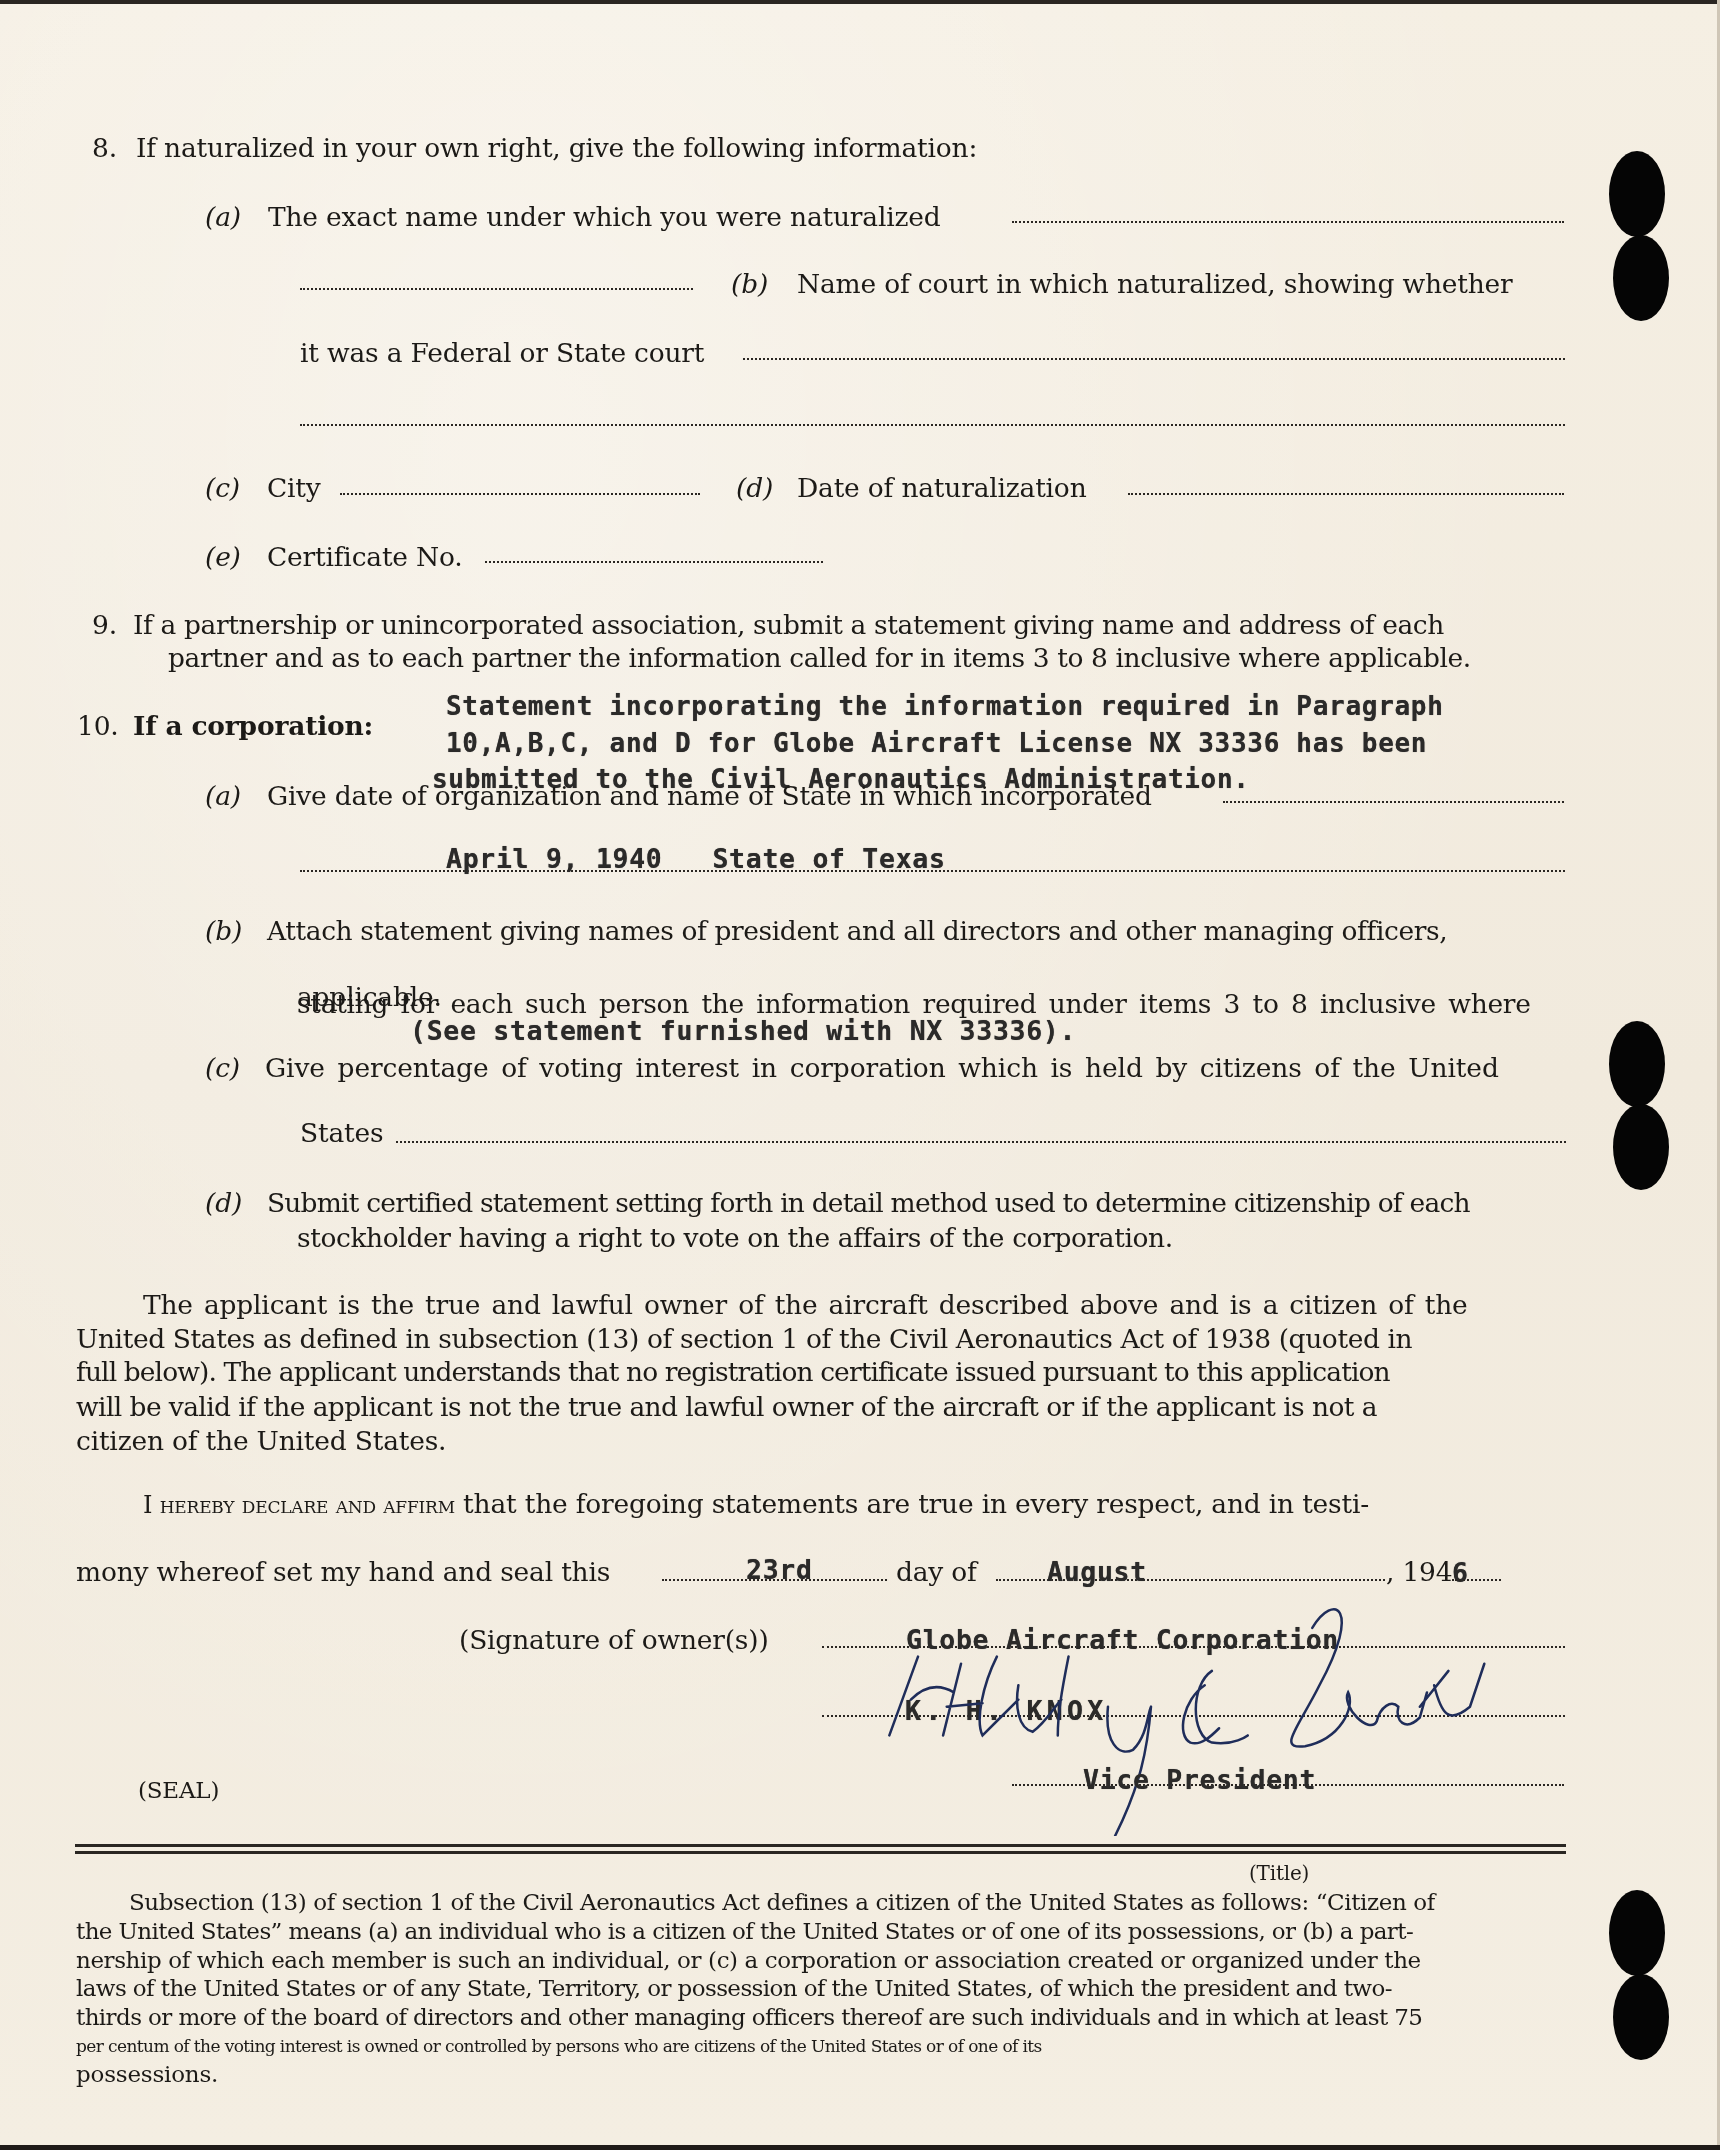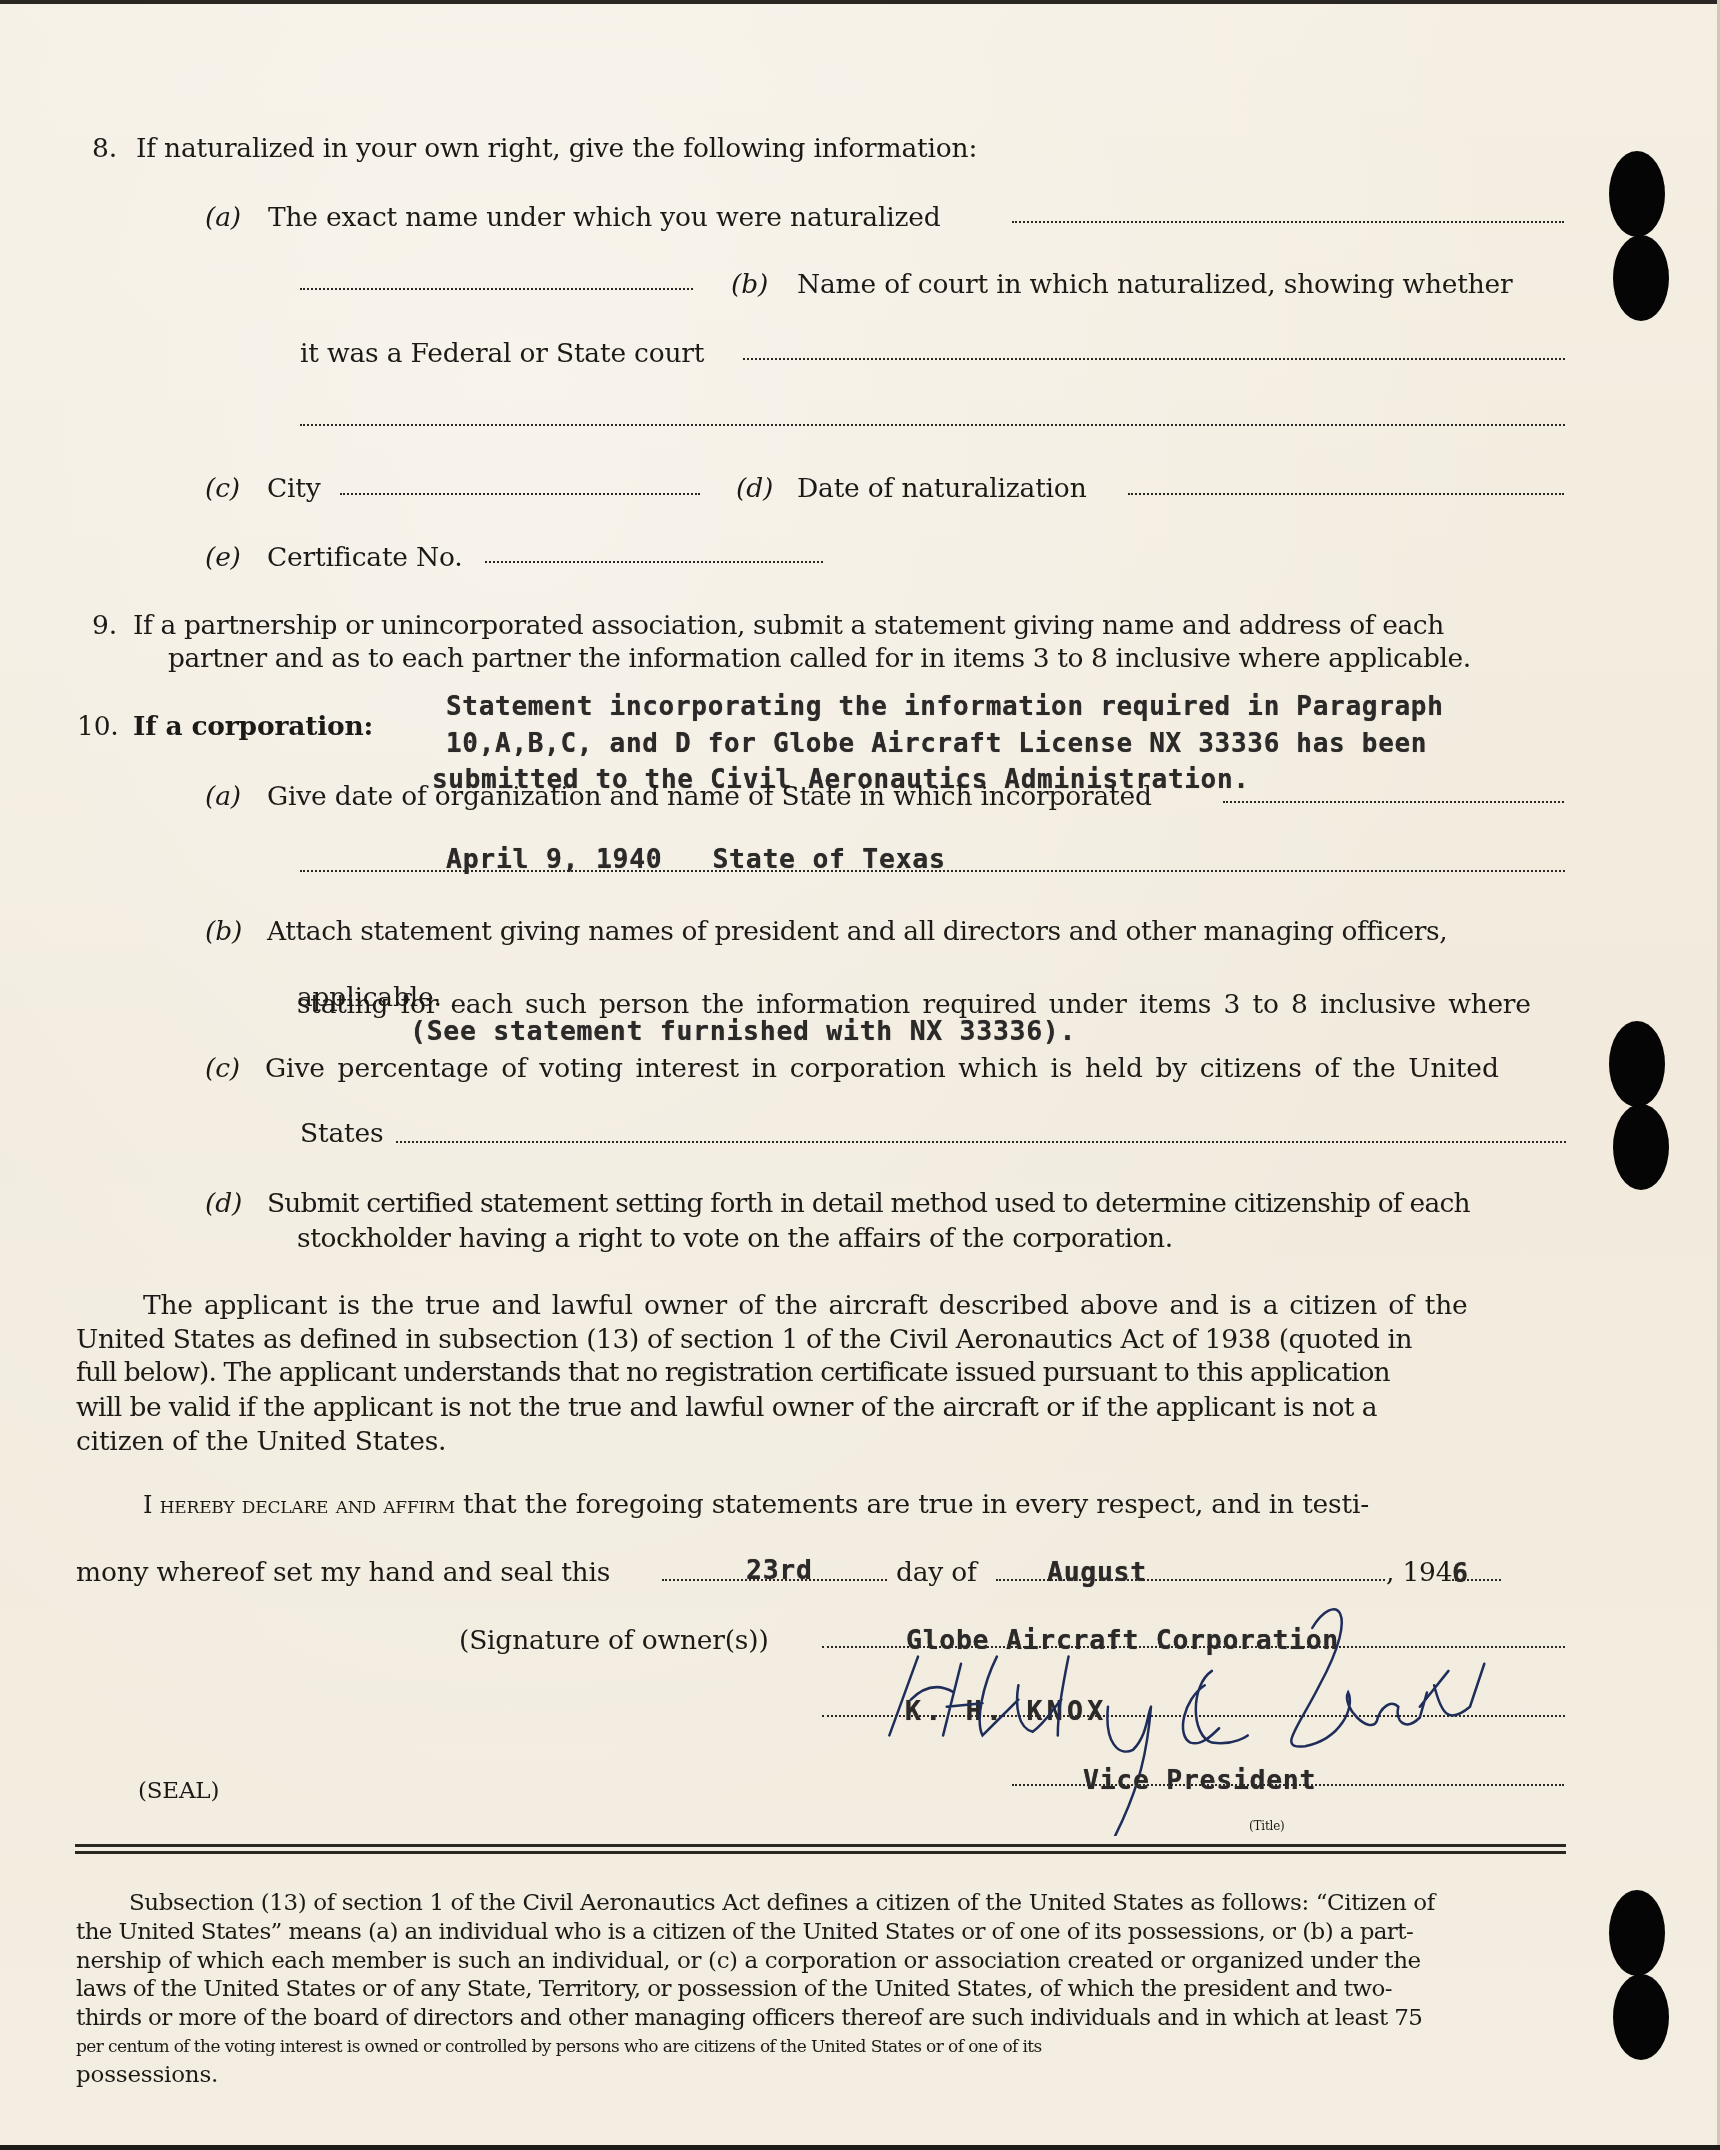--- a/index.html
+++ b/index.html
@@ -163,21 +163,21 @@
       <g fill="none" stroke="#1f2d5a" stroke-width="3.5" stroke-linecap="round">
         <path d="M60 80 L20 190 M50 140 C70 120 90 118 110 130 M120 90 L95 190 M100 150 L150 145 M170 80 C150 120 140 170 150 190 C160 180 190 150 200 140 M200 120 C195 150 200 180 220 185 C240 170 250 150 260 140 M270 80 C260 130 255 160 255 190"></path>
         <path d="M325 150 C320 200 340 220 360 210 C380 190 380 160 385 150 M385 150 C380 210 370 260 335 330"></path>
         <path d="M460 120 C430 140 420 190 440 200 C455 205 470 190 480 180 M470 100 C440 120 440 190 470 200 C500 205 520 190 520 190"></path>
         <path d="M610 40 C640 -10 680 10 620 120 C590 180 560 210 600 205 C650 195 670 150 660 130 C650 150 690 190 700 170 C705 150 720 140 730 150 C725 170 740 185 760 165 L770 130 M760 150 L800 100 M780 120 C790 160 800 175 830 150 L850 90"></path>
       </g>
     </svg>
 
     <div class="line" style="left:1012px;top:1784px;width:552px;"></div>
     <span class="typed" style="left:1083px;top:1764px;">Vice President</span>
-    <span class="t" style="left:1249px;top:1789px;font-size:12px;line-height:18.6px;margin-top:28px;">(Title)</span>
+    <span class="t" style="left:1249px;top:1836px;font-size:20px;line-height:18.6px;margin-top:28px;">(Title)</span>
     <span class="t" style="left:138px;top:1774px;font-size:23px;">(SEAL)</span>
   </section>
 
   <div class="solid" style="left:75px;top:1844px;width:1491px;height:2.9px;"></div>
   <div class="solid" style="left:75px;top:1851px;width:1491px;height:2.9px;"></div>
 
   <section>
     <span class="t" style="left:129px;top:1888px;font-size:23px;line-height:29px;letter-spacing:-0.4px;">Subsection (13) of section 1 of the Civil Aeronautics Act defines a citizen of the United States as follows: “Citizen of</span>
     <span class="t" style="left:76px;top:1917px;font-size:23px;line-height:29px;letter-spacing:-0.6px;">the United States” means (a) an individual who is a citizen of the United States or of one of its possessions, or (b) a part-</span>
     <span class="t" style="left:76px;top:1946px;font-size:23px;line-height:29px;letter-spacing:-0.4px;">nership of which each member is such an individual, or (c) a corporation or association created or organized under the</span>

